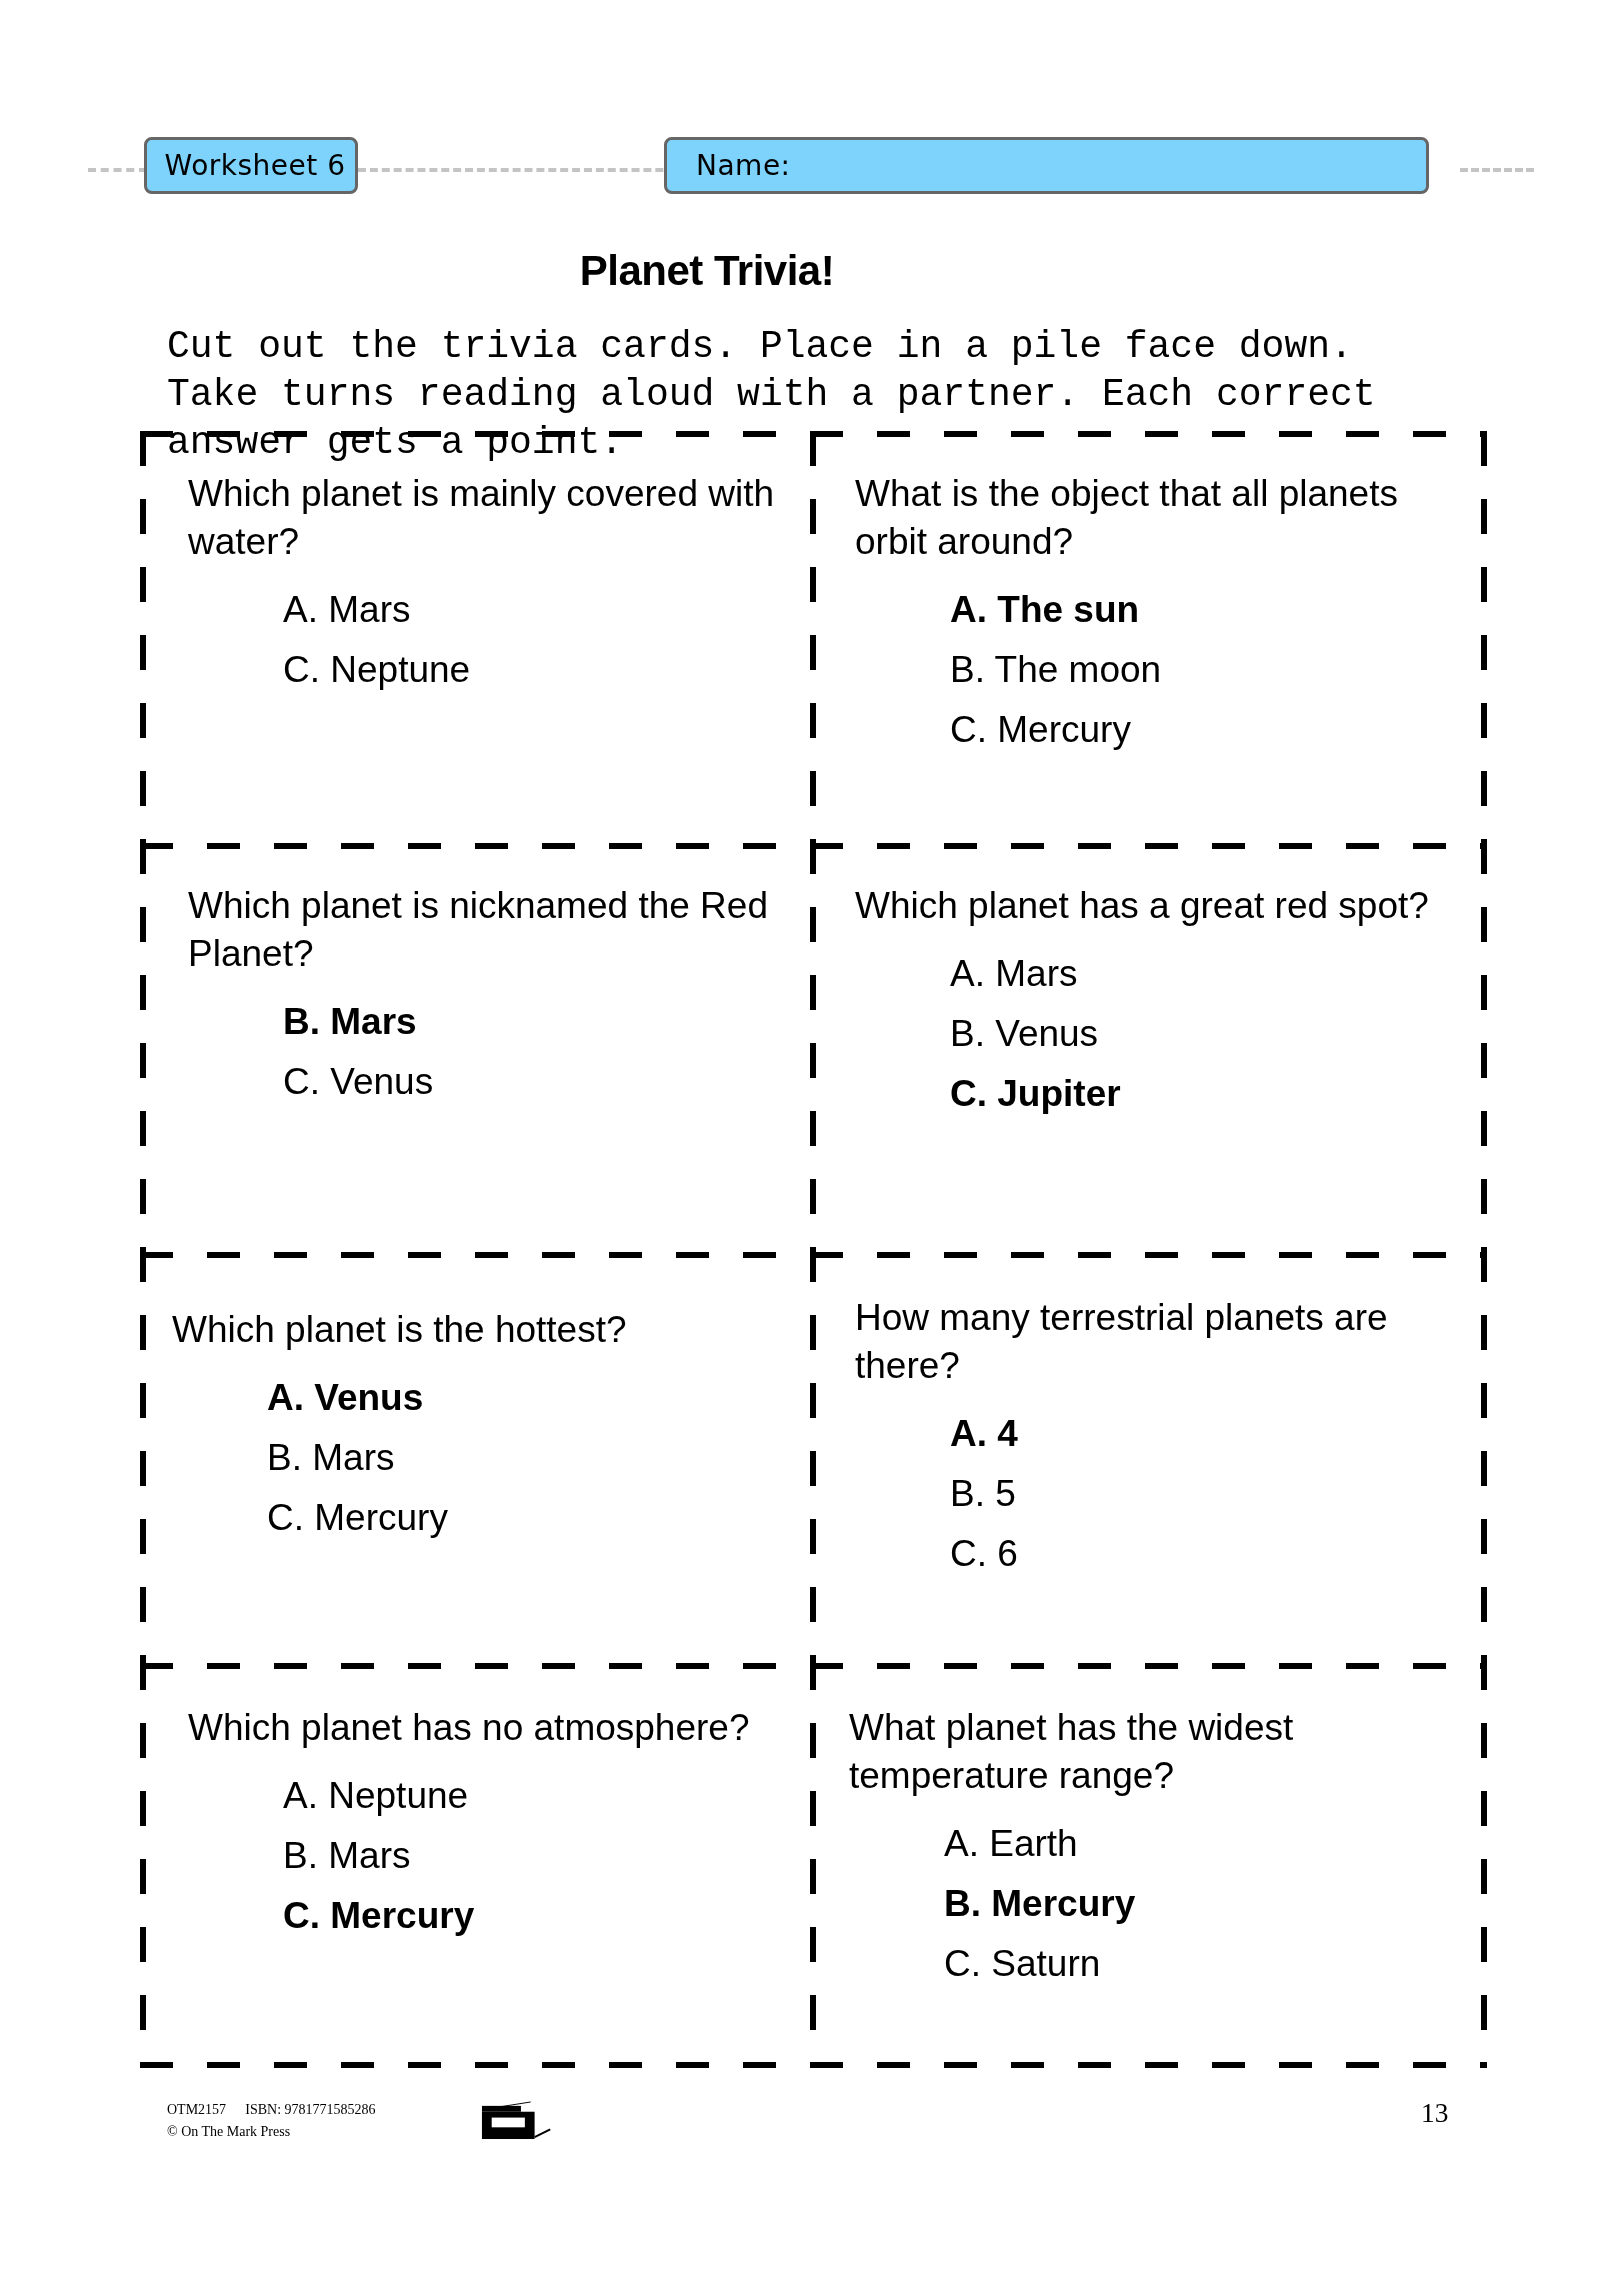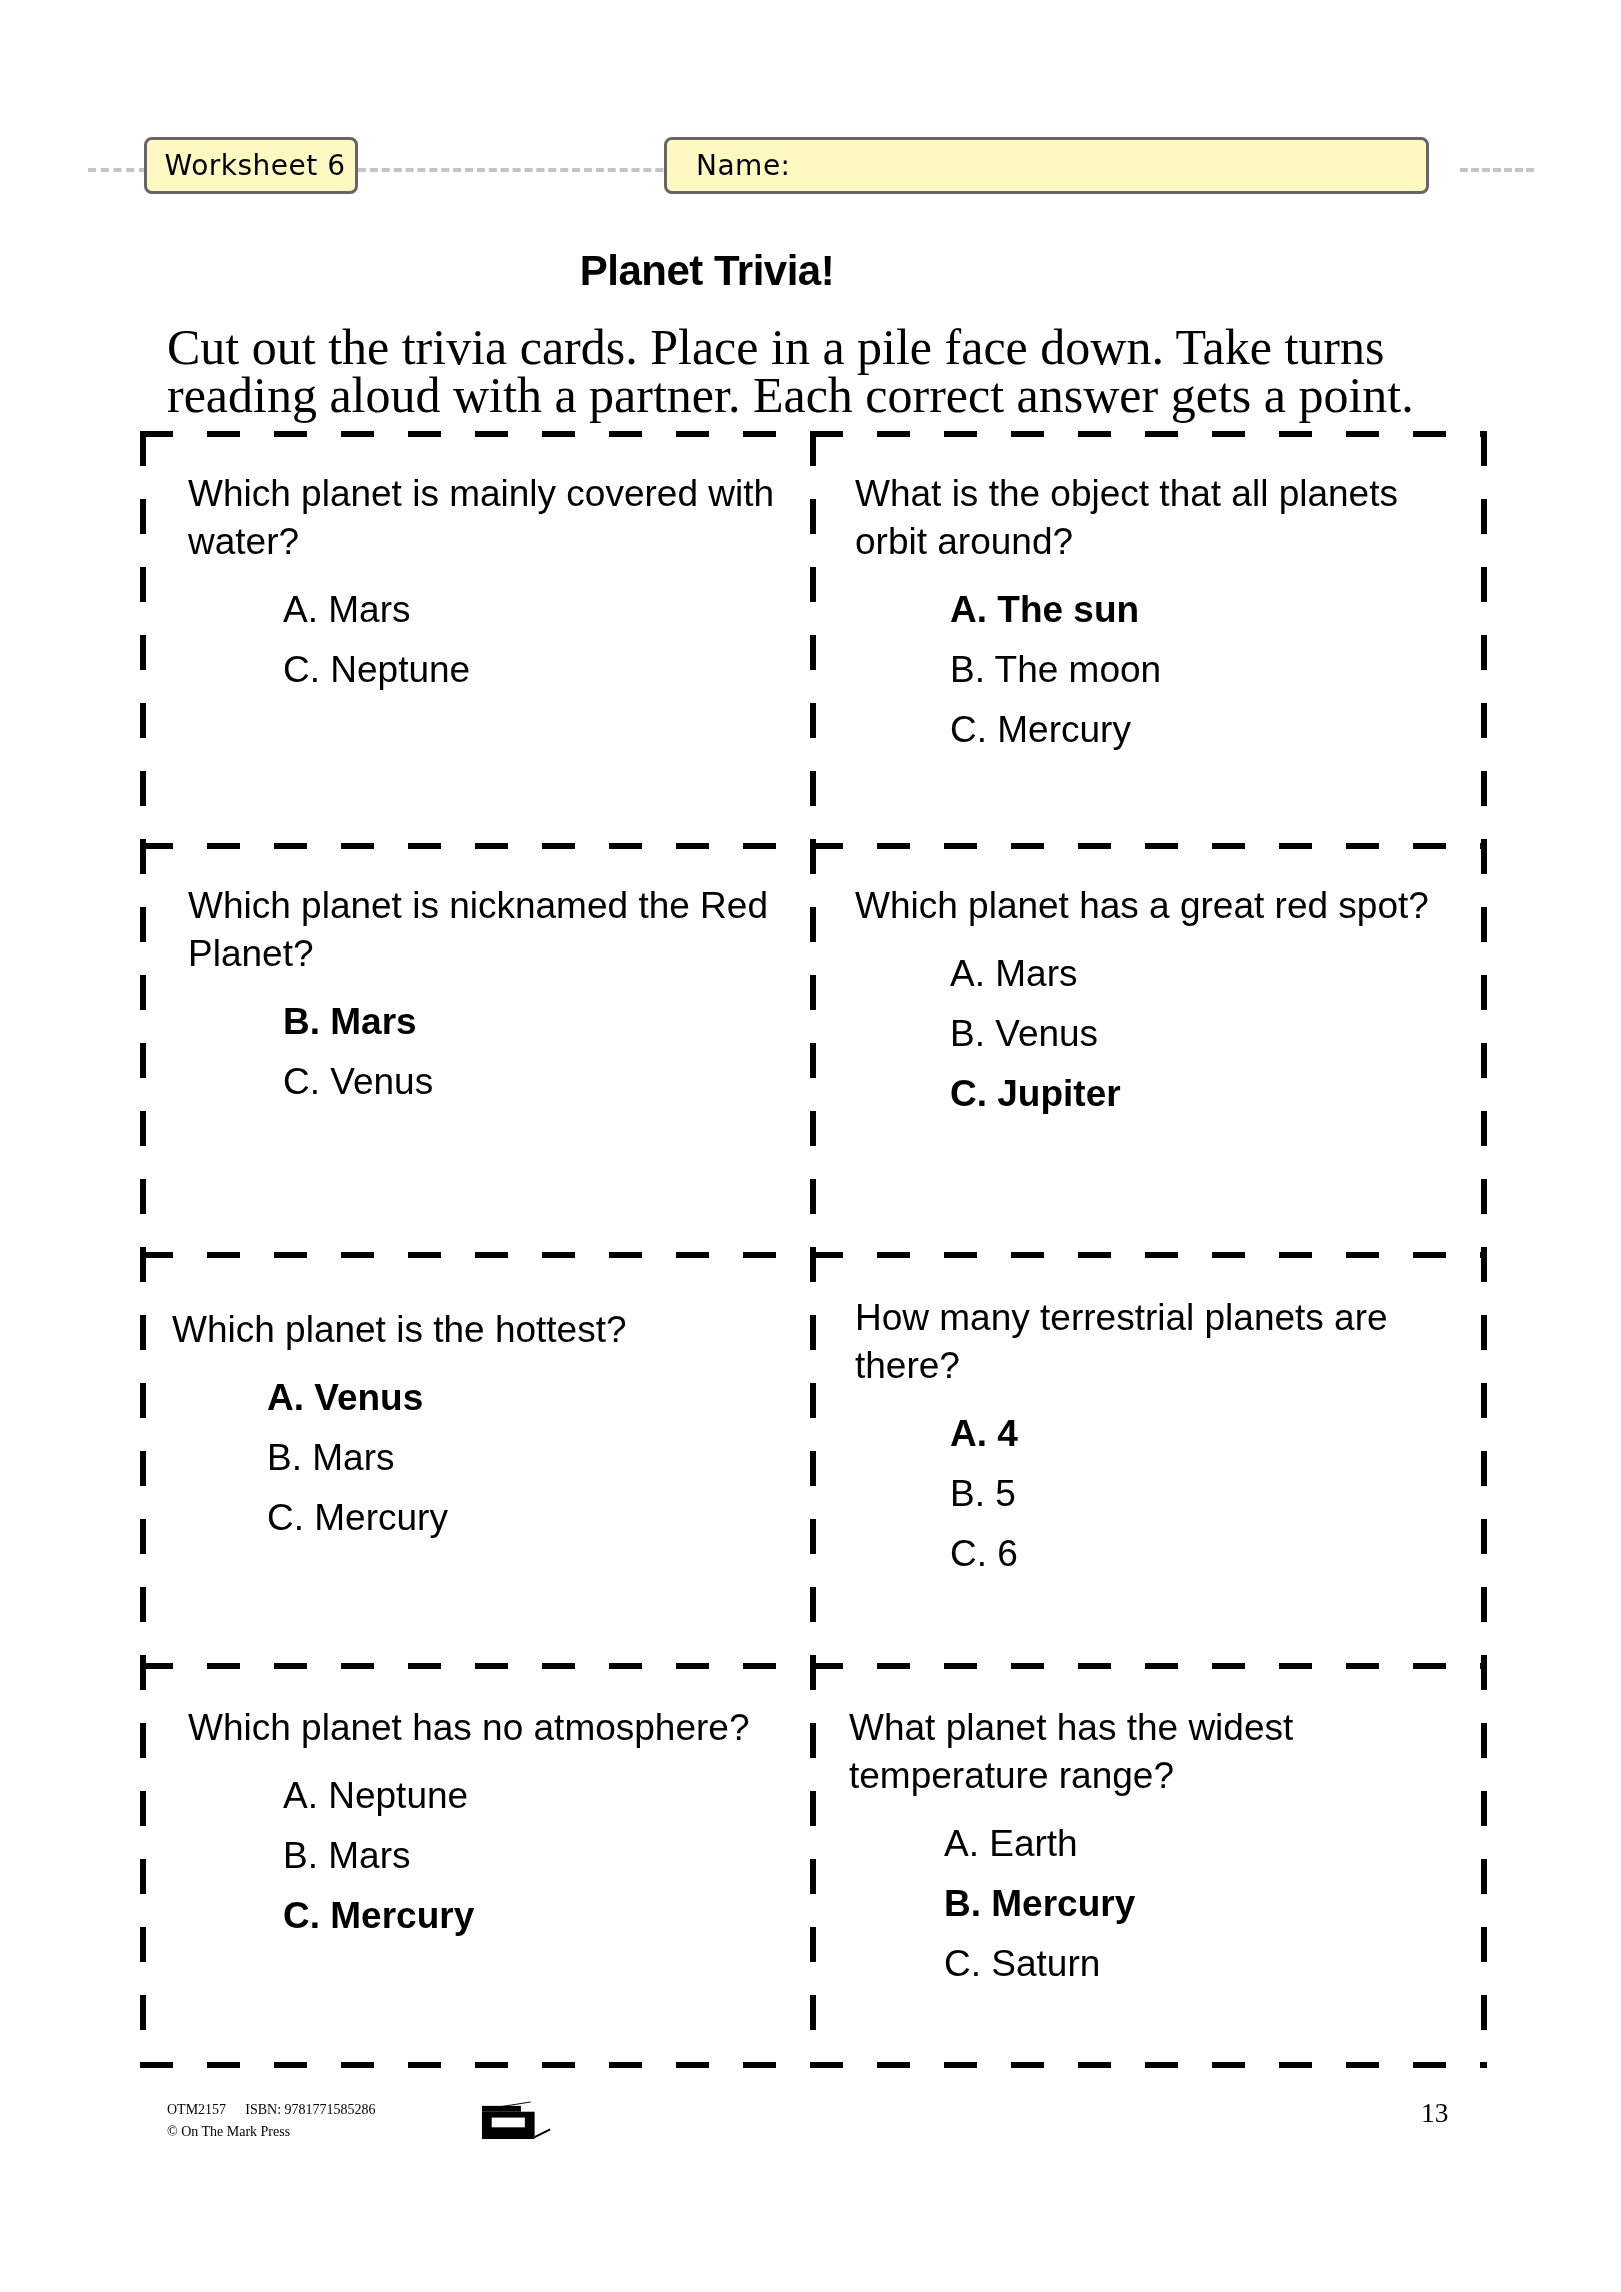--- a/index.html
+++ b/index.html
@@ -7,35 +7,35 @@
       width: 1621px; height: 2293px; position: relative; overflow: hidden;
       font-family: "DejaVu Sans", sans-serif; color: #000;
     }
     
     .header-line {
       position: absolute; top: 168px; height: 0;
       border-top: 4.9px dashed #c4c4c4;
     }
     .hdr-box {
       position: absolute; top: 137px; height: 57px; box-sizing: border-box;
-      border: 3.9px solid #666; border-radius: 7.8px; background: #fef9c3;
+      border: 3.9px solid #666; border-radius: 7.8px; background: #7dd3fc;
       font-family: "DejaVu Sans", sans-serif; font-size: 28px; letter-spacing: 0.5px;
       display: flex; align-items: center; padding-left: 17.6px;
     }
     .ws-box { left: 144px; width: 214px; }
     .name-box { left: 664px; width: 765px; padding-left: 29px; }
 
     .title {
       position: absolute; top: 247px; left: 0; width: 1414px; text-align: center;
       font-family: "Liberation Sans", sans-serif; font-weight: bold; font-size: 42px;
       letter-spacing: -0.5px;
     }
     .instructions {
       position: absolute; top: 323px; left: 167px; width: 1274px;
-      font-family: Liberation Serif, serif; font-size: 50px; line-height: 48px;
+      font-family: Liberation Mono, monospace; font-size: 38px; line-height: 48px;
     }
 
     
     .grid {
       position: absolute; left: 140px; top: 431px; width: 1347px; height: 1637px;
     }
     .hline {
       position: absolute; height: 5.9px;
       background: repeating-linear-gradient(90deg, #000 0 33px, transparent 33px 67px);
     }

